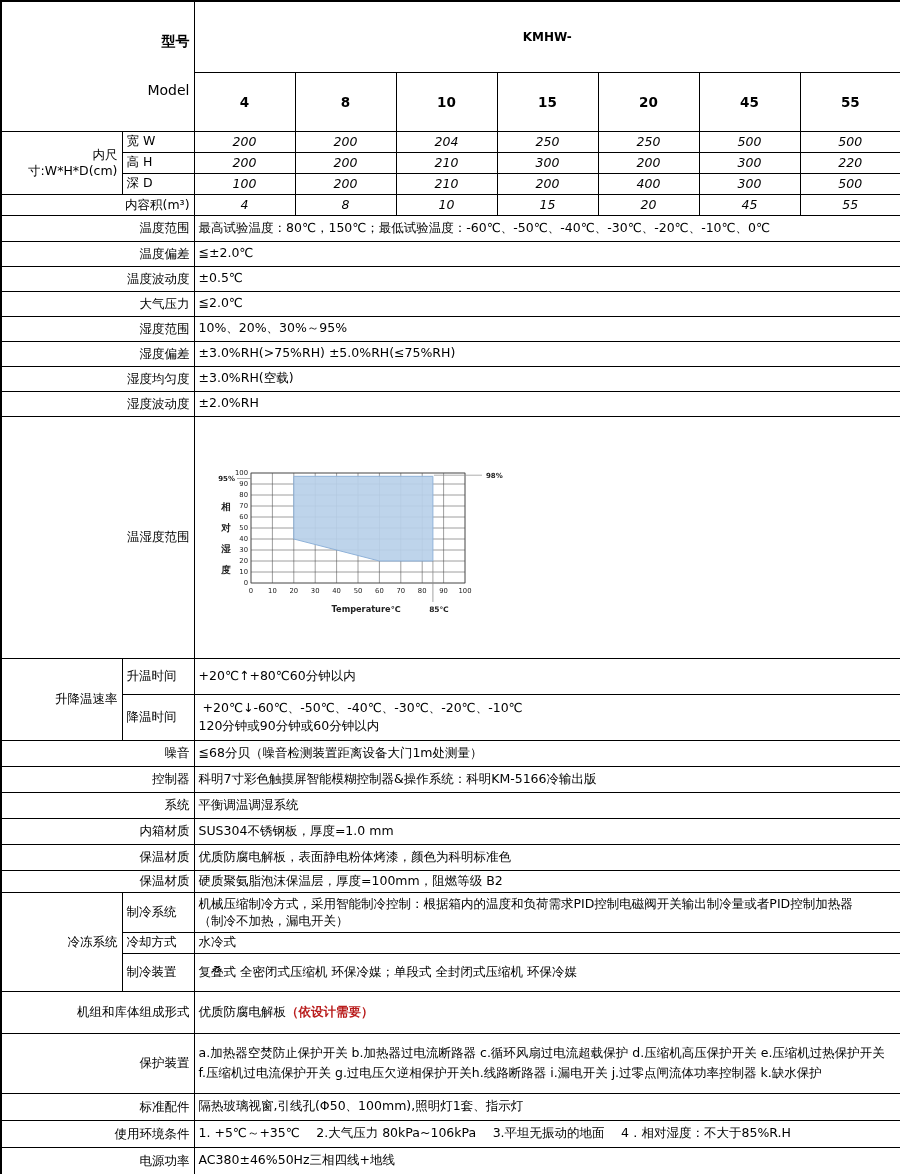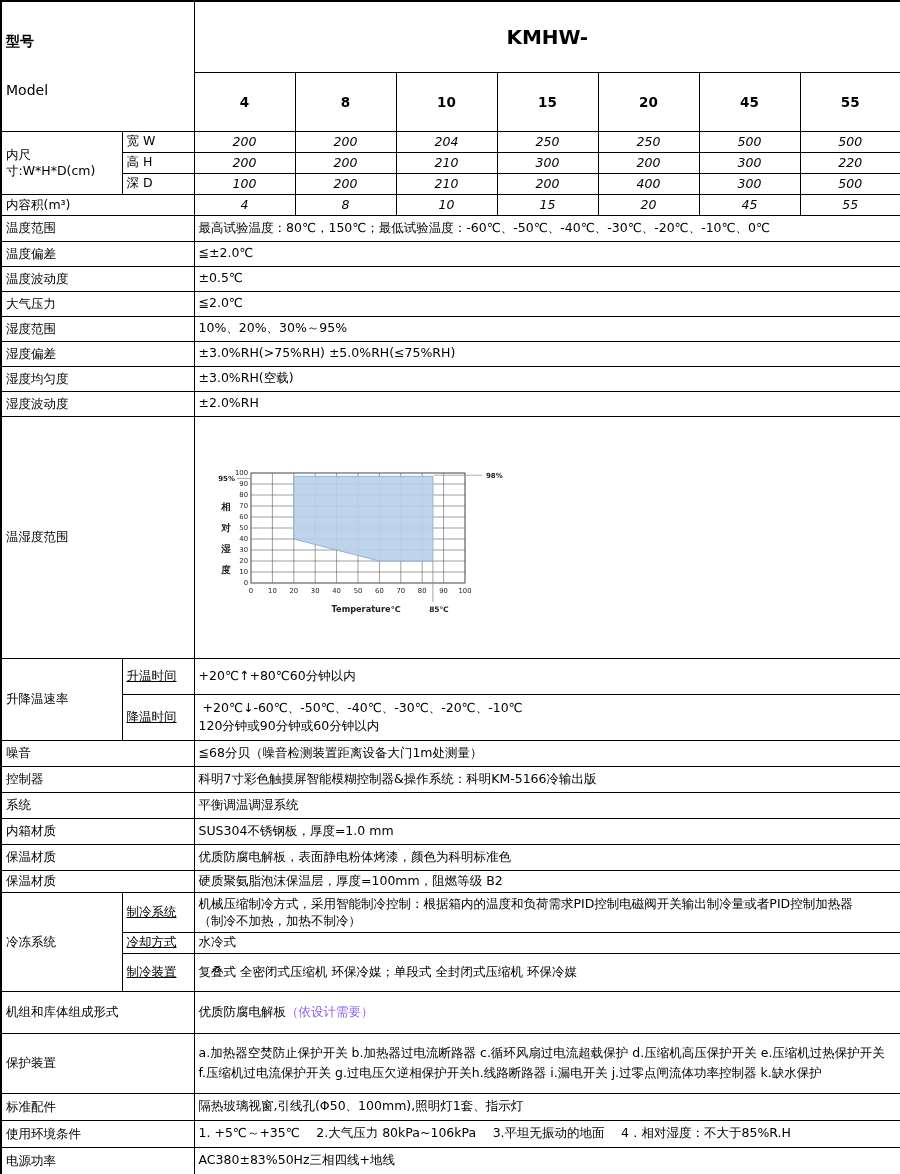--- a/index.html
+++ b/index.html
@@ -1,29 +1,29 @@
 <!DOCTYPE html>
 <html><head>
 <meta charset="utf-8">
 <style>
   html,body{margin:0;padding:0;background:#fff;}
   body{width:900px;font-family:"DejaVu Sans",sans-serif;color:#000;-webkit-font-smoothing:none;}
   table.spec{border-collapse:collapse;table-layout:fixed;width:900px;border:2px solid #000;}
   table.spec td{border:1px solid #000;padding:0 4px;vertical-align:middle;overflow:hidden;}
-  .lbl{font-size:12.5px;text-align:left;padding-left:5px;line-height:1.25;white-space:pre-wrap;margin-top:7px;}
-  .sub{font-size:12.5px;text-align:left;padding-left:5px;text-decoration:underline;}
+  .lbl{font-size:12.5px;text-align:right;padding-left:5px;line-height:1.25;white-space:pre-wrap;margin-top:7px;}
+  .sub{font-size:12.5px;text-align:left;padding-left:5px;}
   .subc{font-size:12.5px;text-align:left;}
   .val{font-size:12.5px;text-align:left;white-space:pre-wrap;line-height:1.5;}
   .num{font-size:12.5px;text-align:center;font-style:italic;}
   .t1{font-weight:bold;font-size:14px;}
   .t2{font-size:14px;}
-  .serieshead{font-weight:bold;font-size:20px;text-align:center;}
+  .serieshead{font-weight:bold;font-size:12px;text-align:center;}
   .mh{font-weight:bold;font-size:13.5px;text-align:center;}
   .bb2{border-bottom-width:2px !important;}
-  .red{color:#8b5cf6;}
+  .red{color:#b91c1c;font-weight:bold;}
   .h30{height:30px}.h25{height:25px}.h21{height:21px}.h26{height:26px}
   .hchart{height:168px}.h36{height:36px}.h46{height:46px}.h22{height:22px}
   .h40{height:40px}.h38{height:38px}.h42{height:42px}.h60{height:60px}.h27{height:27px}.h148{height:148px}
   .chartcell{padding:0;}
   .chartcell svg{display:block;margin:2px 0 0 6px;}
   svg text{fill:#222;font-family:"DejaVu Sans",sans-serif;}
   .diagcell{padding:0;vertical-align:top;}
 </style>
 </head>
 <body>
@@ -232,21 +232,21 @@
   </tr>
   <tr class="h22">
     <td class="lbl" colspan="2">保温材质</td>
     <td class="val" colspan="7">硬质聚氨脂泡沫保温层，厚度=100mm，阻燃等级 B2</td>
   </tr>
 
   <tr class="h40">
     <td class="lbl" rowspan="3">冷冻系统</td>
     <td class="sub">制冷系统</td>
     <td class="val" colspan="7" style="line-height:1.4;">机械压缩制冷方式，采用智能制冷控制：根据箱内的温度和负荷需求PID控制电磁阀开关输出制冷量或者PID控制加热器
-（制冷不加热，加热不制冷）</td>
+（制冷不加热，漏电开关）</td>
   </tr>
   <tr class="h21">
     <td class="sub">冷却方式</td>
     <td class="val" colspan="7">水冷式</td>
   </tr>
   <tr class="h38">
     <td class="sub">制冷装置</td>
     <td class="val" colspan="7">复叠式 全密闭式压缩机 环保冷媒；单段式 全封闭式压缩机 环保冷媒</td>
   </tr>
 
@@ -262,21 +262,21 @@
   <tr class="h27">
     <td class="lbl" colspan="2">标准配件</td>
     <td class="val" colspan="7">隔热玻璃视窗,引线孔(Φ50、100mm),照明灯1套、指示灯</td>
   </tr>
   <tr class="h27">
     <td class="lbl" colspan="2">使用环境条件</td>
     <td class="val" colspan="7">1. +5℃～+35℃　 2.大气压力 80kPa~106kPa 　3.平坦无振动的地面 　4．相对湿度：不大于85%R.H</td>
   </tr>
   <tr class="h27">
     <td class="lbl" colspan="2">电源功率</td>
-    <td class="val" colspan="7">AC380±83%50Hz三相四线+地线</td>
+    <td class="val" colspan="7">AC380±46%50Hz三相四线+地线</td>
   </tr>
 
   <tr class="h148">
     <td class="lbl" colspan="2">型号说明</td>
     <td class="val diagcell" colspan="7">
       
     </td>
   </tr>
 </tbody>
   </table>

